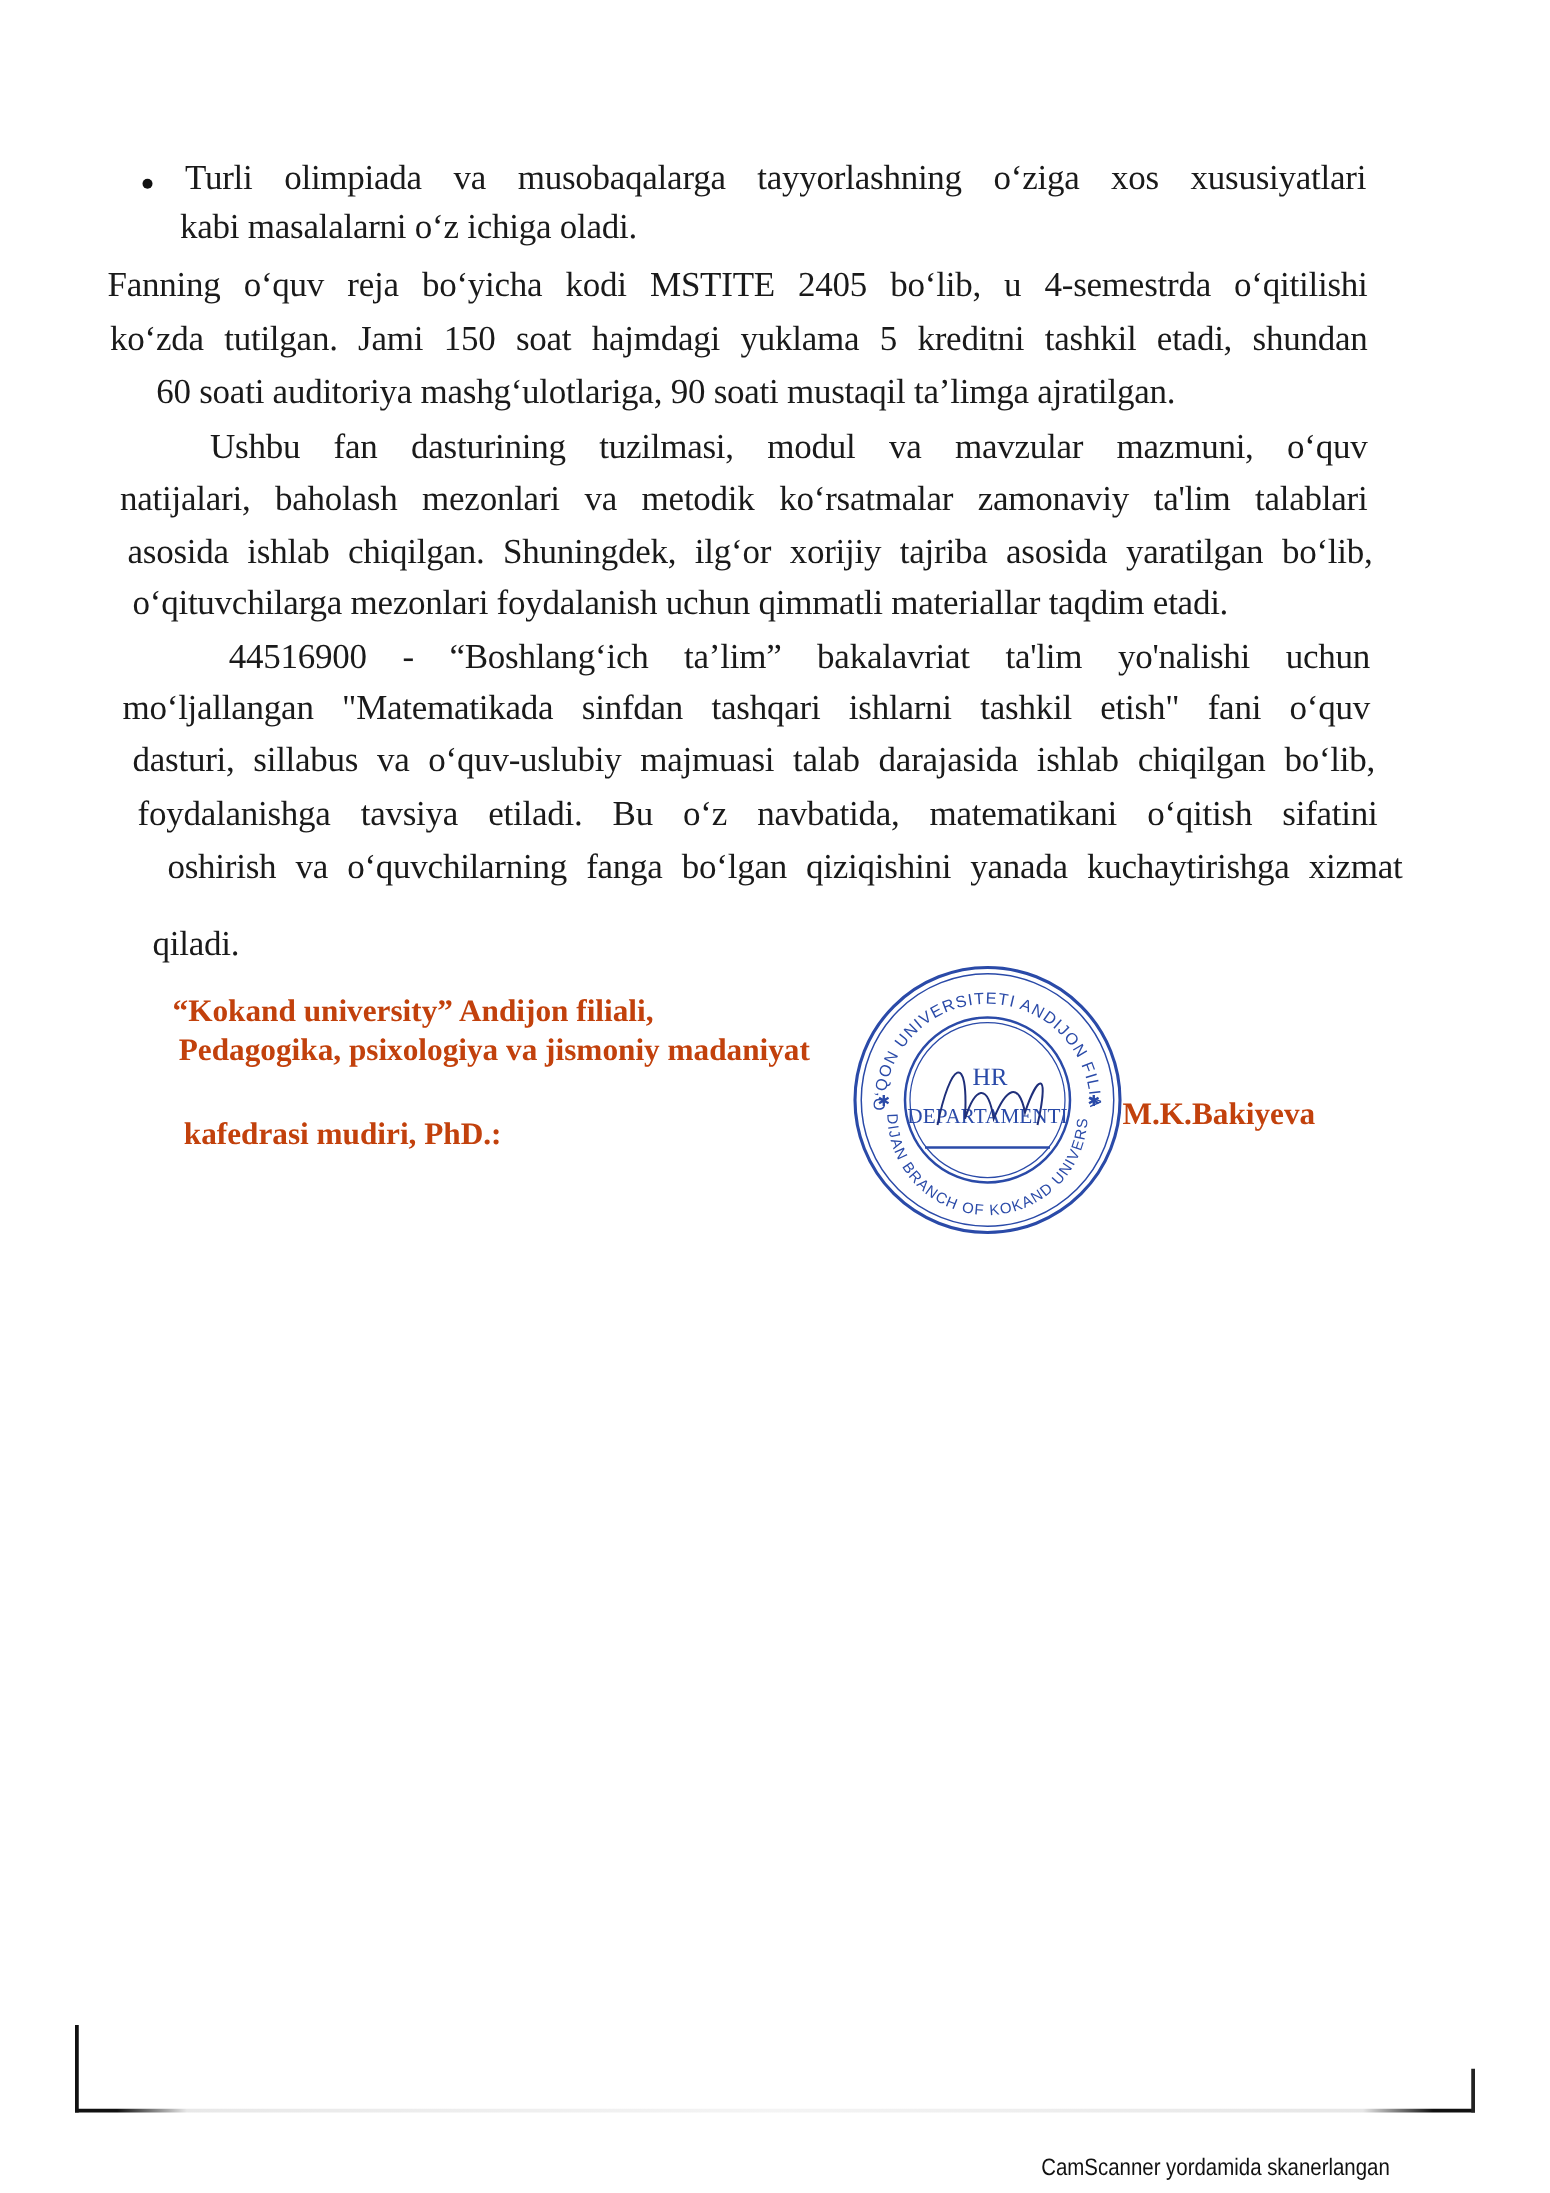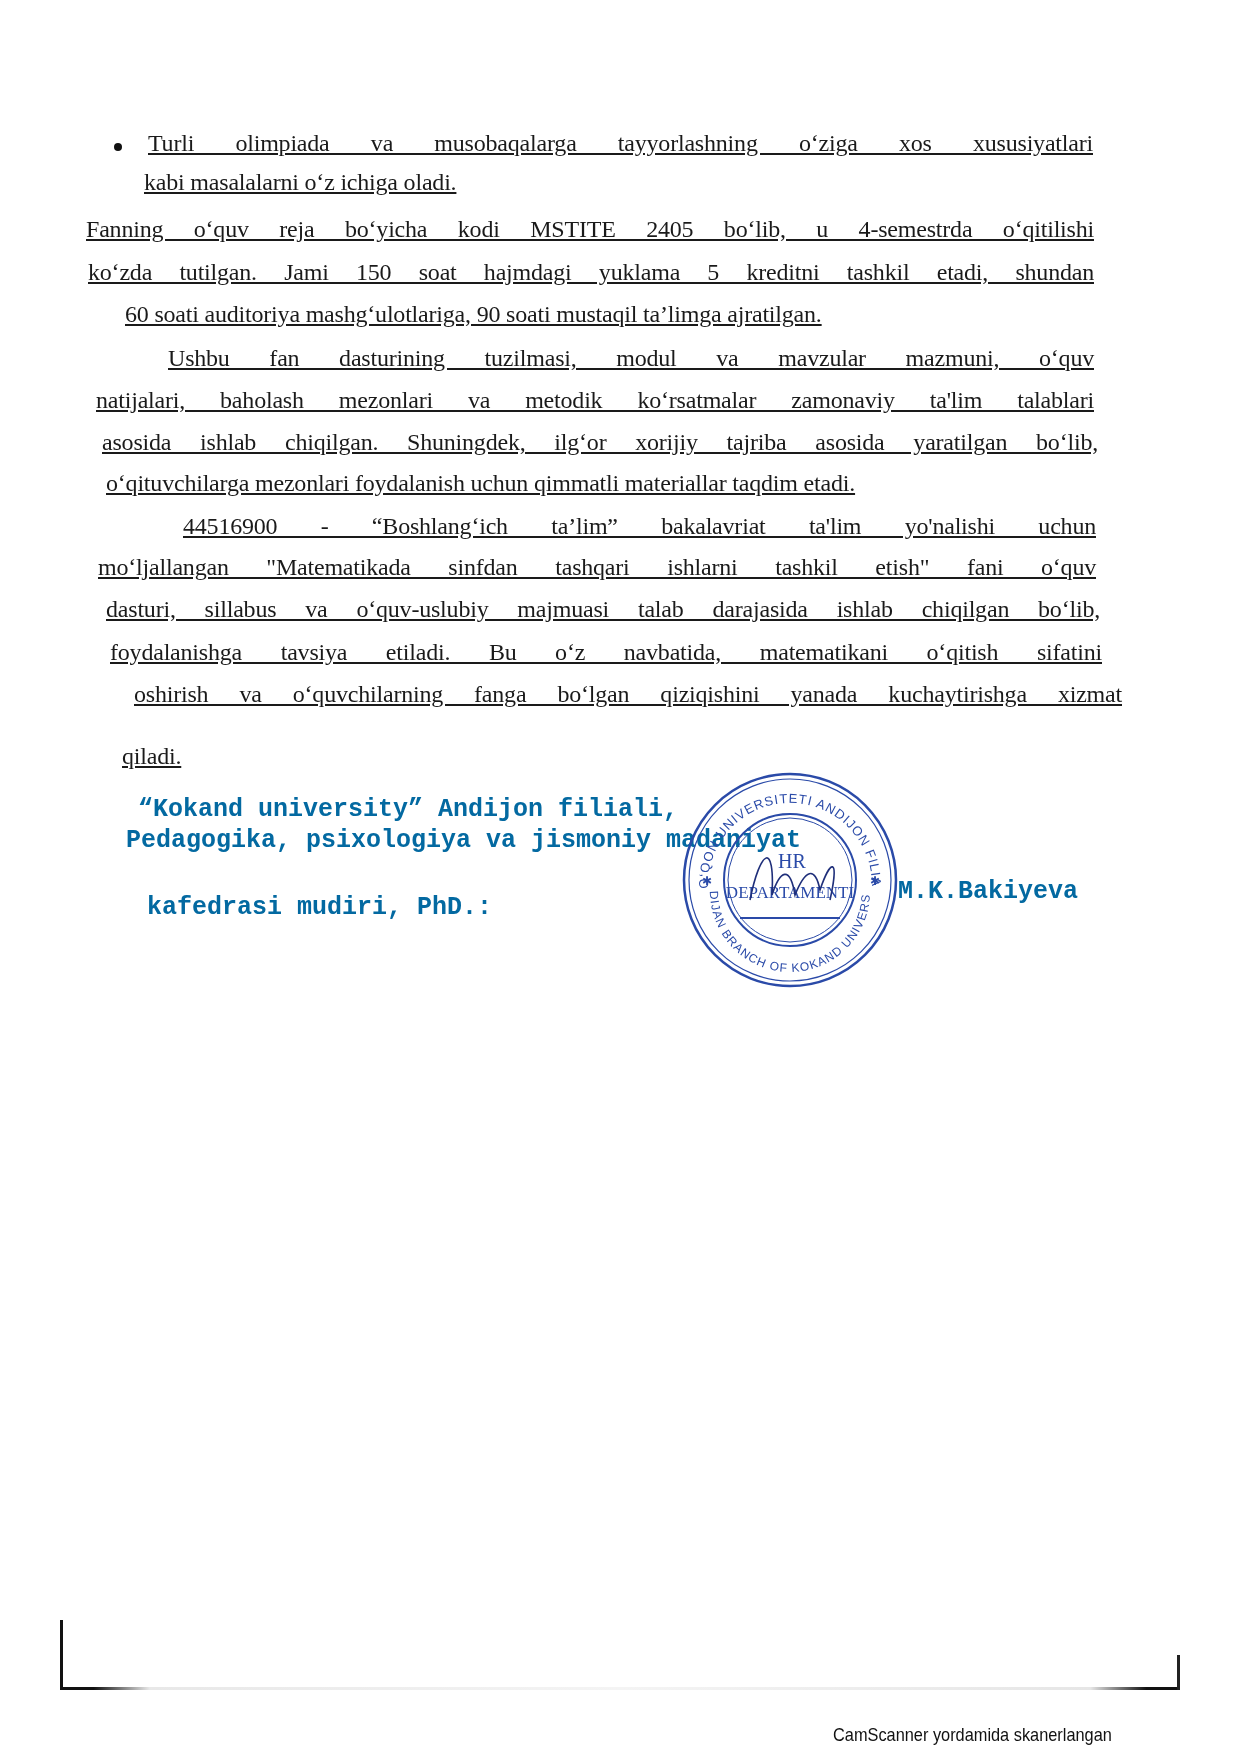--- a/index.html
+++ b/index.html
@@ -19,31 +19,31 @@
     }
     .scan-edge-bottom {
       position: absolute; left: 60px; top: 1687px; width: 1120px; height: 3px;
       background: linear-gradient(90deg, #111 0 3%, #e8e8e8 8%, #f4f4f4 50%, #e6e6e6 92%, #111 97%);
     }
     .scan-edge-right {
       position: absolute; left: 1177px; top: 1655px; width: 3px; height: 35px;
       background: #222;
     }
     .line {
-      position: absolute; font-size: 24px; line-height: 36px; white-space: nowrap;
-      transform-origin: left center; letter-spacing: -0.2px; text-decoration: underline;
+      position: absolute; font-size: 28px; line-height: 36px; white-space: nowrap;
+      transform-origin: left center; letter-spacing: -0.2px;
     }
     .justify { text-align: justify; text-align-last: justify; }
     .bullet-dot {
       position: absolute; left: 114px; top: 143px; width: 8px; height: 8px;
       border-radius: 50%; background: #111;
     }
     .sig-line {
-      position: absolute; font-family: Liberation Mono, monospace; font-weight: bold;
-      font-size: 25px; line-height: 30px; white-space: nowrap; color: #0369a1; text-align: center;
+      position: absolute; font-family: Liberation Serif, serif; font-weight: bold;
+      font-size: 25px; line-height: 30px; white-space: nowrap; color: #c2410c; text-align: center;
     }
     .stamp {
       position: absolute; left: 680px; top: 770px; width: 220px; height: 220px;
     }
     .footer-credit {
       position: absolute; left: 833px; top: 1724px;
       font-family: "Liberation Sans", "DejaVu Sans", sans-serif; font-size: 19px; color: #111;
       transform: scaleX(0.86); transform-origin: left center; white-space: nowrap;
     }
   </style>
@@ -69,21 +69,21 @@
 <div class="line" style="left:106px; top:465px;">o‘qituvchilarga mezonlari foydalanish uchun qimmatli materiallar taqdim etadi.</div>
 
 <div class="line justify" style="left:183px; top:508px; width:913px;">44516900 - “Boshlang‘ich ta’lim” bakalavriat ta'lim yo'nalishi uchun</div>
 <div class="line justify" style="left:98px; top:549px; width:998px;">mo‘ljallangan "Matematikada sinfdan tashqari ishlarni tashkil etish" fani o‘quv</div>
 <div class="line justify" style="left:106px; top:591px; width:994px;">dasturi, sillabus va o‘quv-uslubiy majmuasi talab darajasida ishlab chiqilgan bo‘lib,</div>
 <div class="line justify" style="left:110px; top:634px; width:992px;">foydalanishga tavsiya etiladi. Bu o‘z navbatida, matematikani o‘qitish sifatini</div>
 <div class="line justify" style="left:115px; top:676px; width:988px;margin-left:19px;">oshirish va o‘quvchilarning fanga bo‘lgan qiziqishini yanada kuchaytirishga xizmat</div>
 <div class="line" style="left:122px; top:718px;margin-top:20px;">qiladi.</div>
 
 <div class="sig-line" style="left:138px; top:795px;">“Kokand university” Andijon filiali,</div>
-<div class="sig-line" style="left:126px; top:826px;">Pedagogika, psixologiya va jismoniy madaniyat</div>
+<div class="sig-line" style="left:143px; top:826px;">Pedagogika, psixologiya va jismoniy madaniyat</div>
 <div class="sig-line" style="left:147px; top:861px;margin-top:32px;">kafedrasi mudiri, PhD.:</div>
 <div class="sig-line" style="left:898px; top:877px;">M.K.Bakiyeva</div>
 
 <div class="stamp">
   <svg width="220" height="220" viewBox="0 0 220 220">
     <defs>
       <path id="arcTop" d="M 28 115 A 82 82 0 0 1 192 115"></path>
       <path id="arcBot" d="M 30 122 A 80 80 0 0 0 190 122"></path>
     </defs>
     <circle cx="110" cy="110" r="106" fill="none" stroke="#2a4aa8" stroke-width="2.5"></circle>

